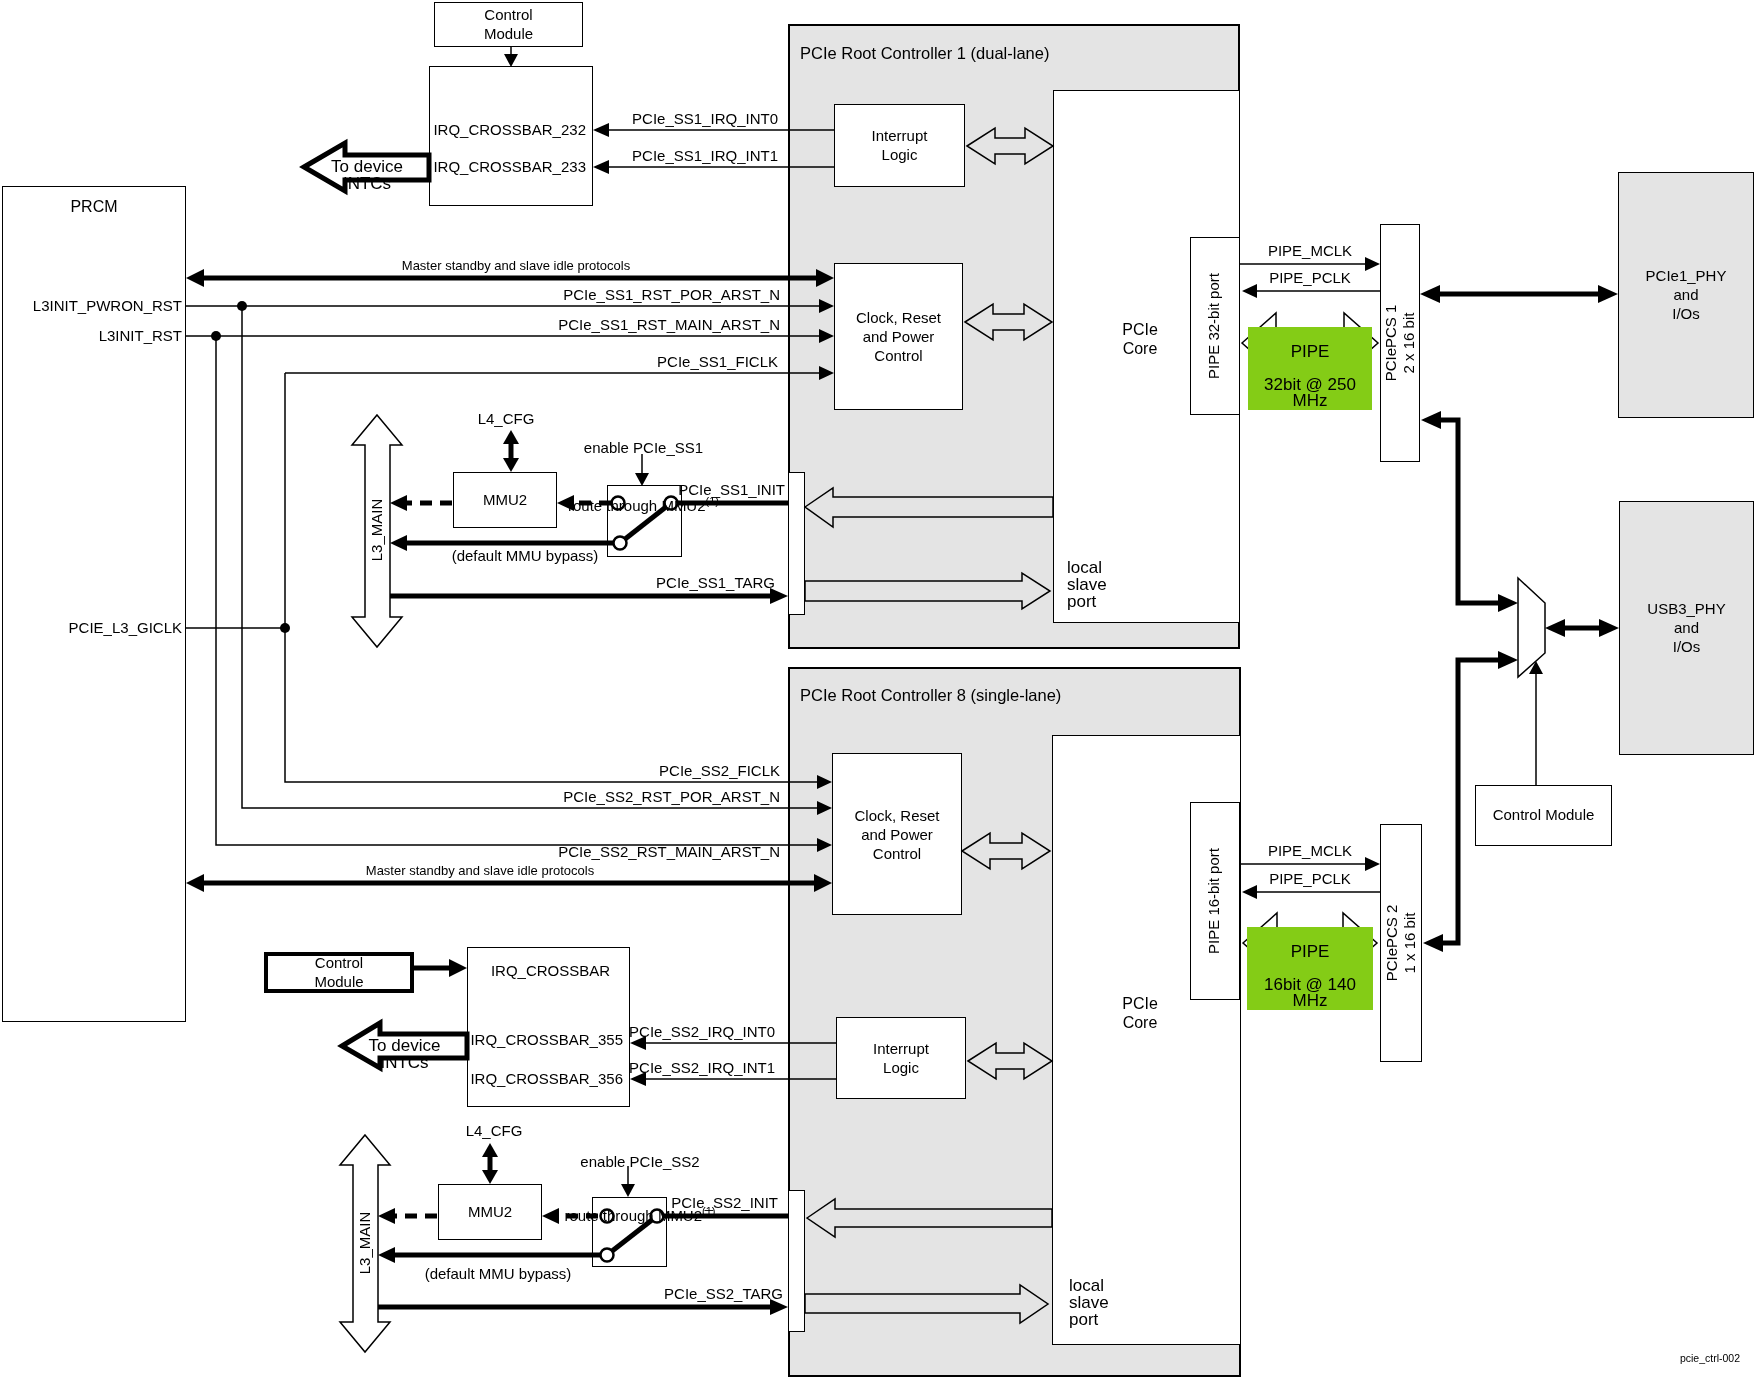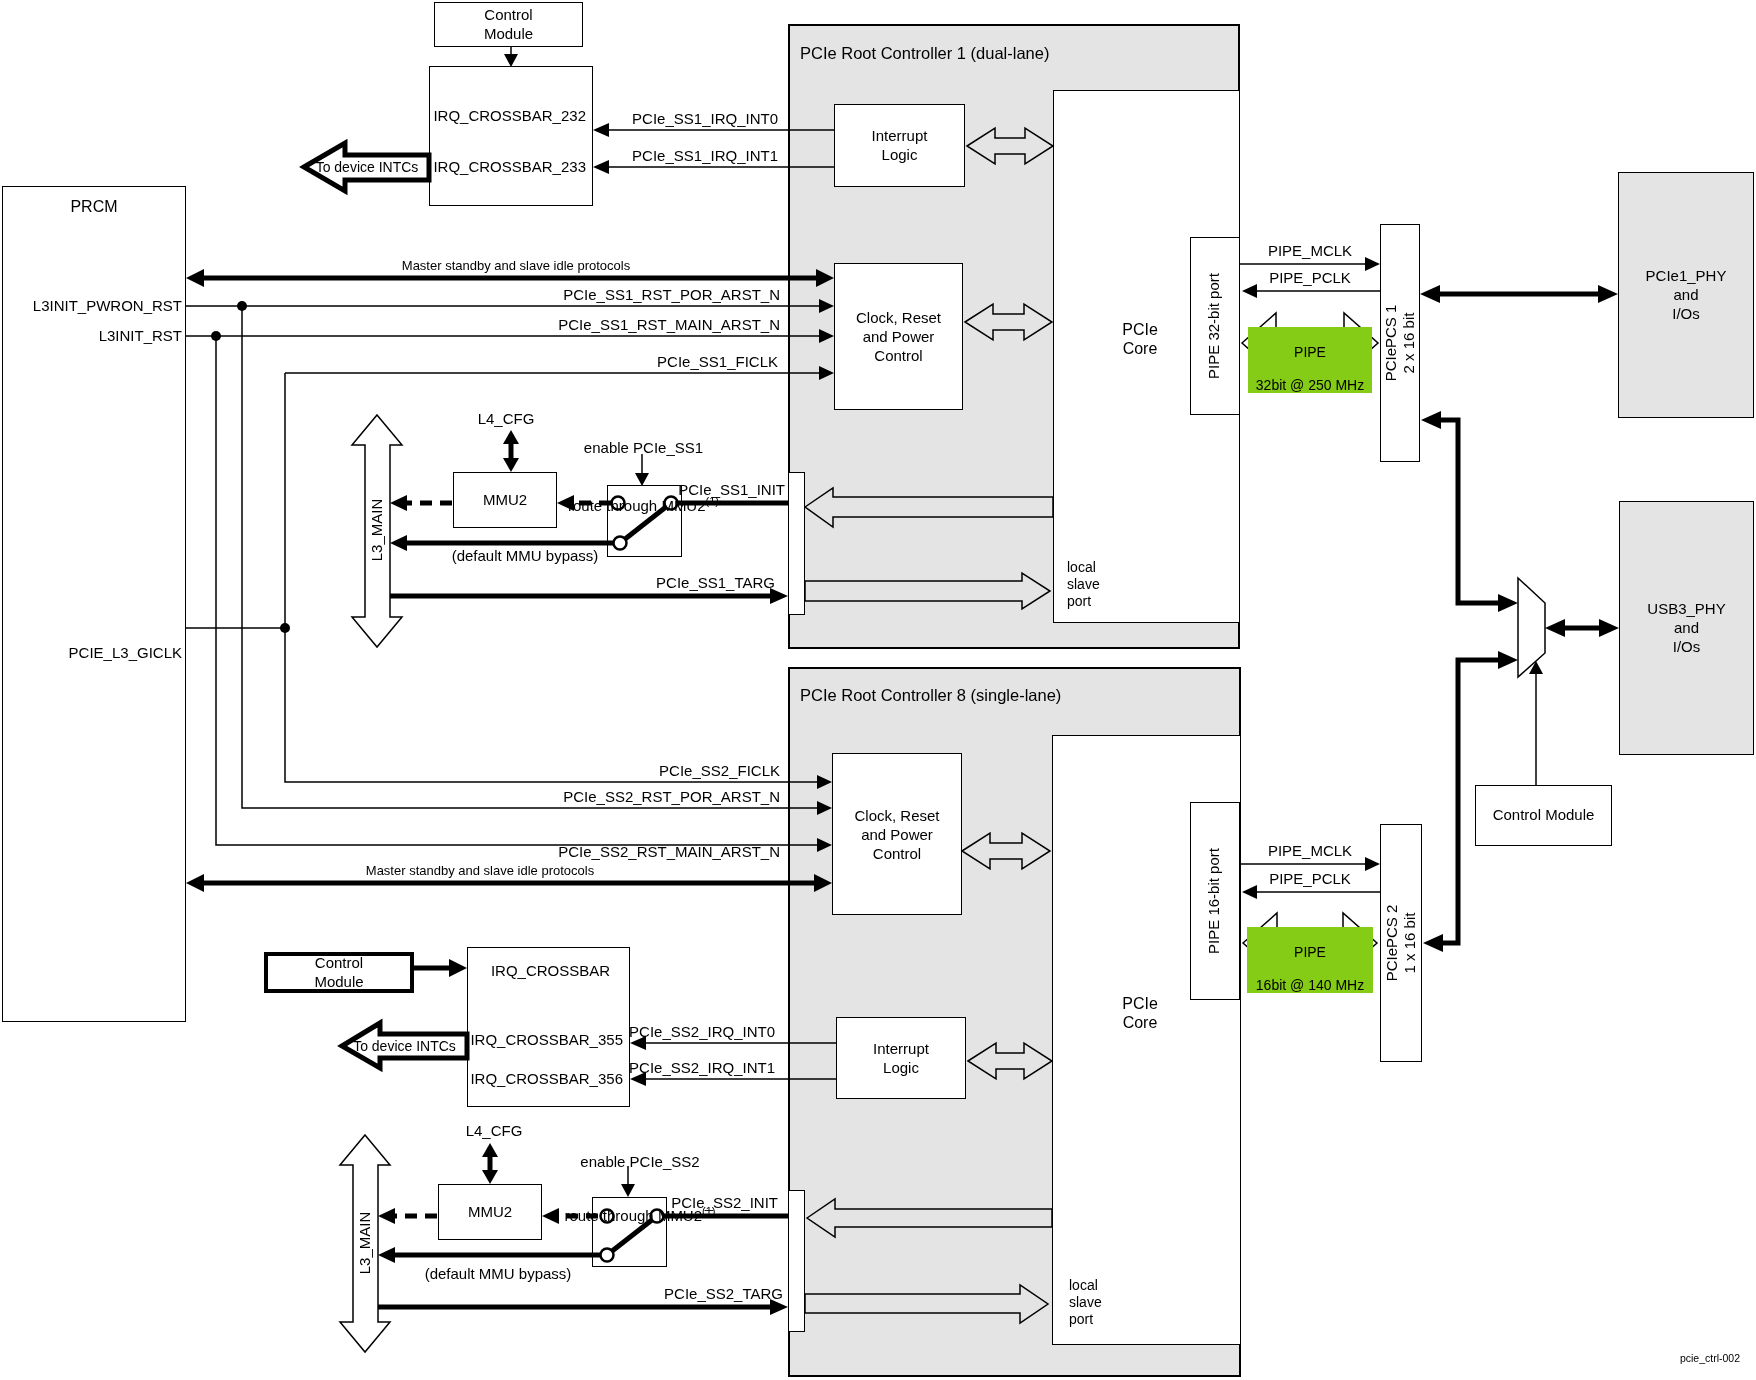--- a/index.html
+++ b/index.html
@@ -7,21 +7,21 @@
   .canvas{position:relative;width:1756px;height:1380px;background:#fff;
           font-family:"Liberation Sans",sans-serif;color:#000;overflow:hidden}
   .box{position:absolute;border:1.5px solid #000;background:#fff}
   .gray{background:#e4e4e4;border-width:2px}
   .thickb{border-width:4px}
   .lbl{position:absolute;font-size:15px;line-height:18px;white-space:pre-line}
   .ctr{text-align:center}
   .rt{text-align:right}
   .sm{font-size:13px;line-height:16px}
   .t17{font-size:16.5px}
-  .t14{font-size:14px;line-height:16.5px}
+  .t14{font-size:17px;line-height:16.5px}
   .rot{transform:rotate(-90deg)}
   .whitebg{background:#84cc16}
   sup{font-size:11px}
   svg.overlay{position:absolute;left:0;top:0}
 </style>
 </head>
 <body>
 
 <div class="canvas">
 
@@ -193,25 +193,25 @@
 
     <g stroke="#000" stroke-width="5" fill="#fff">
       <polygon points="304,167 345,143 345,155 429,155 429,180 345,180 345,191"></polygon>
       <polygon points="342,1046 380,1023 380,1034 467,1034 467,1058 380,1058 380,1068"></polygon>
     </g>
   </svg>
 
   <div class="lbl ctr" style="left:2px;top:198px;width:184px;font-size:16px">PRCM</div>
   <div class="lbl rt" style="left:0;top:297px;width:182px">L3INIT_PWRON_RST</div>
   <div class="lbl rt" style="left:0;top:327px;width:182px">L3INIT_RST</div>
-  <div class="lbl rt" style="left:0;top:644px;width:182px">PCIE_L3_GICLK</div>
+  <div class="lbl rt" style="left:0;top:619px;width:182px">PCIE_L3_GICLK</div>
 
   <div class="lbl ctr" style="left:434px;top:5px;width:149px;line-height:19px">Control
 Module</div>
-  <div class="lbl rt" style="left:429px;top:107px;width:157px">IRQ_CROSSBAR_232</div>
+  <div class="lbl rt" style="left:429px;top:121px;width:157px">IRQ_CROSSBAR_232</div>
   <div class="lbl rt" style="left:429px;top:158px;width:157px">IRQ_CROSSBAR_233</div>
   <div class="lbl ctr t14" style="left:306px;top:159px;width:122px">To device INTCs</div>
   <div class="lbl rt" style="left:578px;top:110px;width:200px">PCIe_SS1_IRQ_INT0</div>
   <div class="lbl rt" style="left:578px;top:147px;width:200px">PCIe_SS1_IRQ_INT1</div>
 
   <div class="lbl t17" style="left:800px;top:44px;width:320px">PCIe Root Controller 1 (dual-lane)</div>
   <div class="lbl ctr" style="left:834px;top:126px;width:131px;line-height:19px">Interrupt
 Logic</div>
   <div class="lbl ctr" style="left:834px;top:308px;width:129px;line-height:19px">Clock, Reset
 and Power

